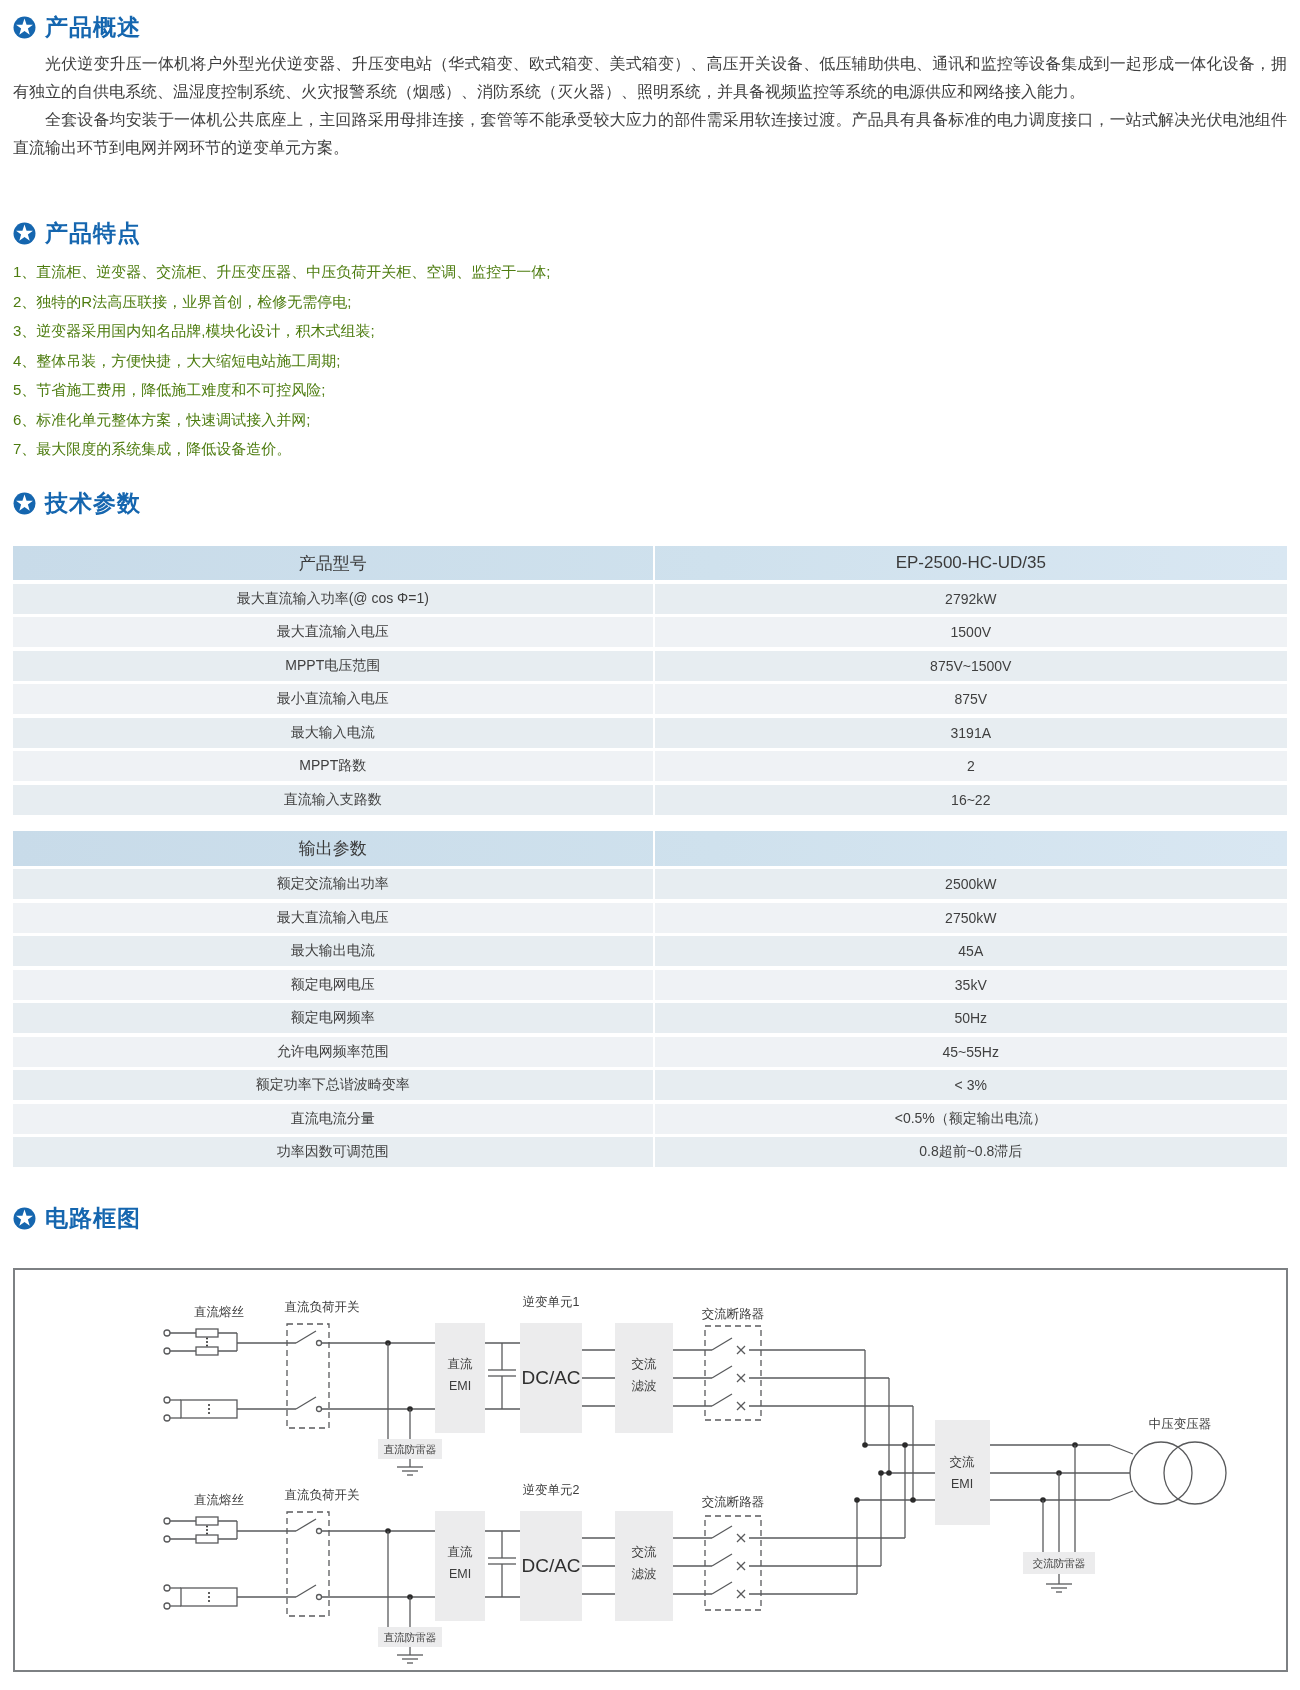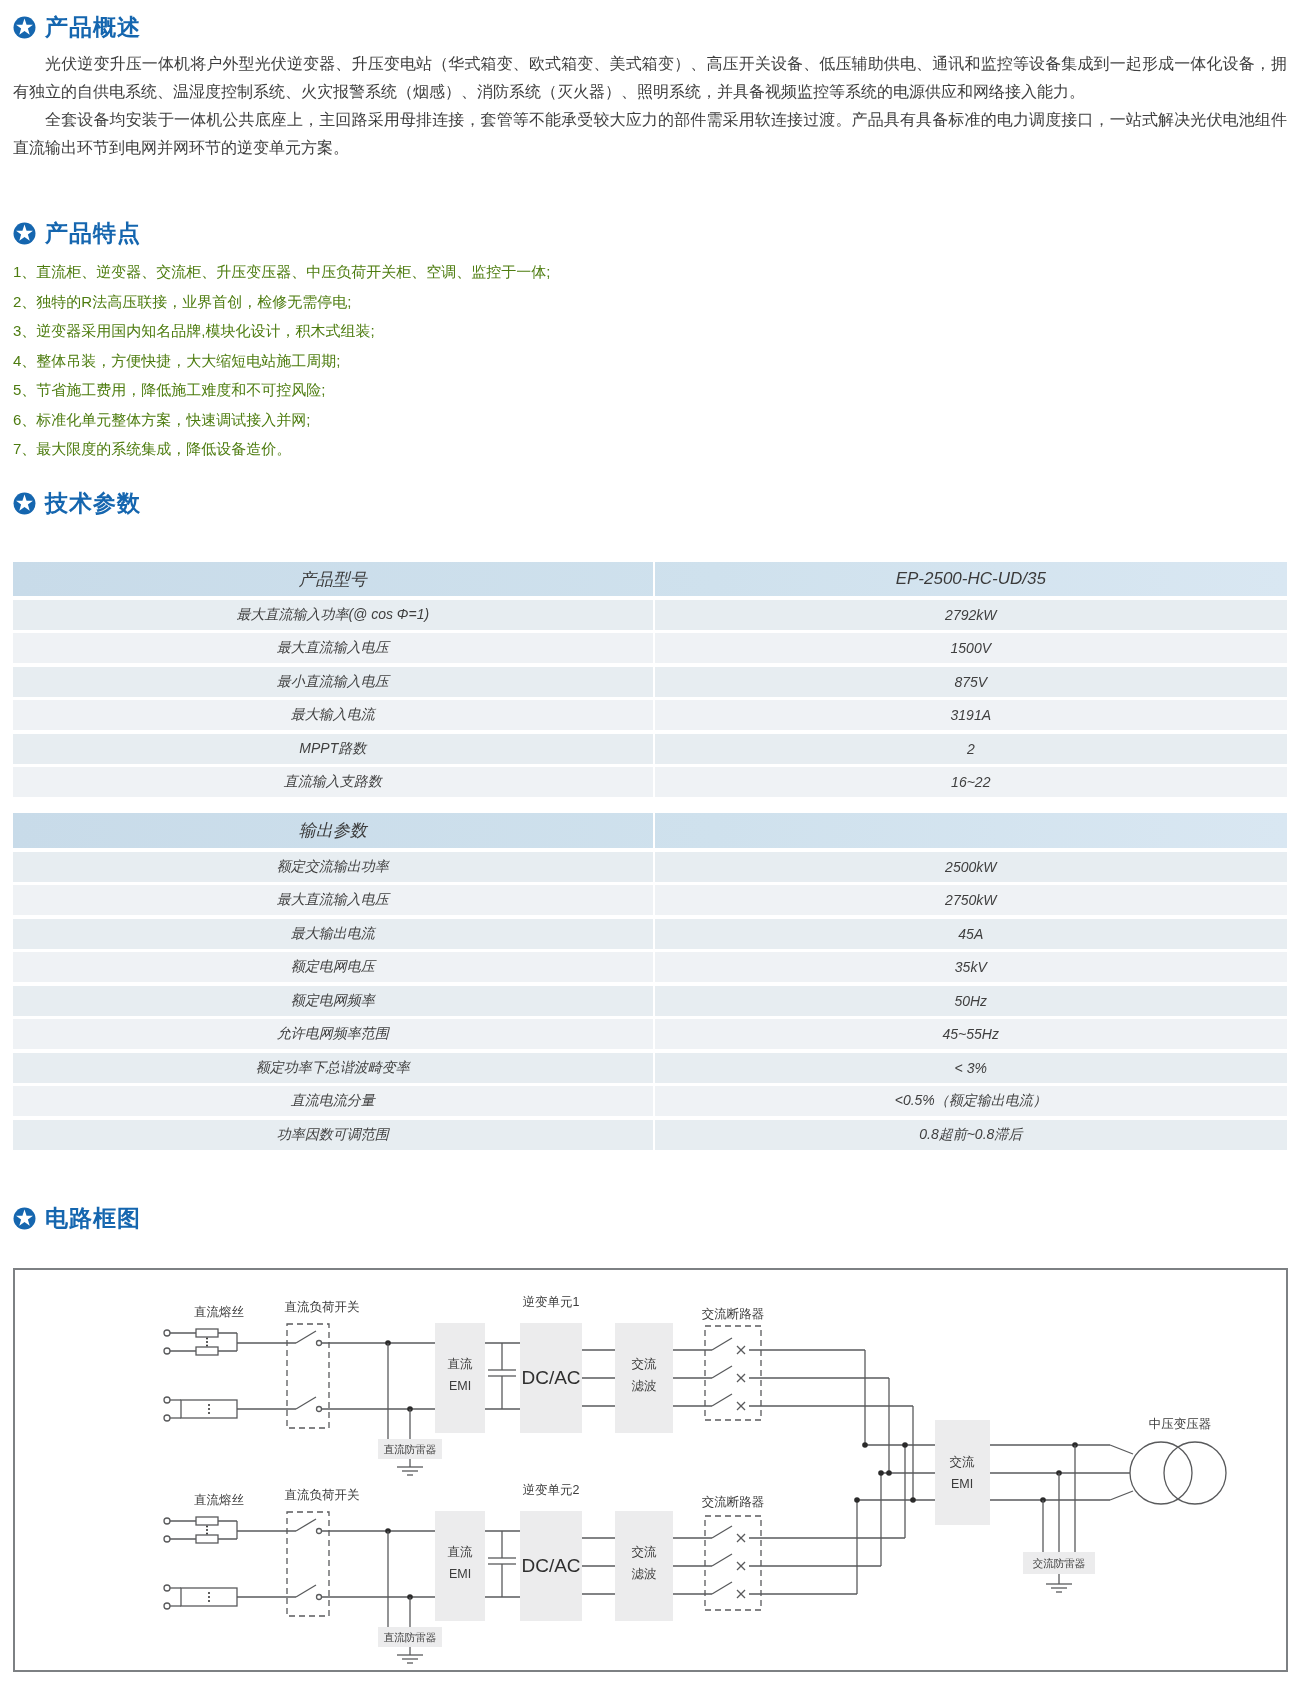--- a/index.html
+++ b/index.html
@@ -75,36 +75,41 @@
   <div class="sec-title" style="top:488px;">
     <span class="star-icon">
       <svg viewBox="0 0 22 22" width="23" height="23">
           <circle cx="11" cy="11" r="10.5" fill="#1566af"></circle>
           <polygon fill="#fff" points="11,2.5 13,8.25 19.08,8.37 14.23,12.05 16,17.88 11,14.4 6,17.88 7.77,12.05 2.92,8.37 9,8.25"></polygon>
         </svg>
     </span>
     <span class="t">技术参数</span>
   </div>
 
-  <div class="tables" style="top:562px;font-style:italic;">
+  <div class="tables" style="top:546px;">
     <div class="spec-table t1">
       <div class="spec-row header">
         <div class="cl">产品型号</div>
           <div class="gap"></div>
           <div class="cr">EP-2500-HC-UD/35</div>
       </div>
       <div class="spec-row">
           <div class="cl">最大直流输入功率(@ cos Φ=1)</div>
           <div class="gap"></div>
           <div class="cr">2792kW</div>
         </div>
       <div class="spec-row">
           <div class="cl">最大直流输入电压</div>
           <div class="gap"></div>
           <div class="cr">1500V</div>
+        </div>
+      <div class="spec-row">
+          <div class="cl">MPPT电压范围</div>
+          <div class="gap"></div>
+          <div class="cr">875V~1500V</div>
         </div>
       <div class="spec-row">
           <div class="cl">最小直流输入电压</div>
           <div class="gap"></div>
           <div class="cr">875V</div>
         </div>
       <div class="spec-row">
           <div class="cl">最大输入电流</div>
           <div class="gap"></div>
           <div class="cr">3191A</div>

